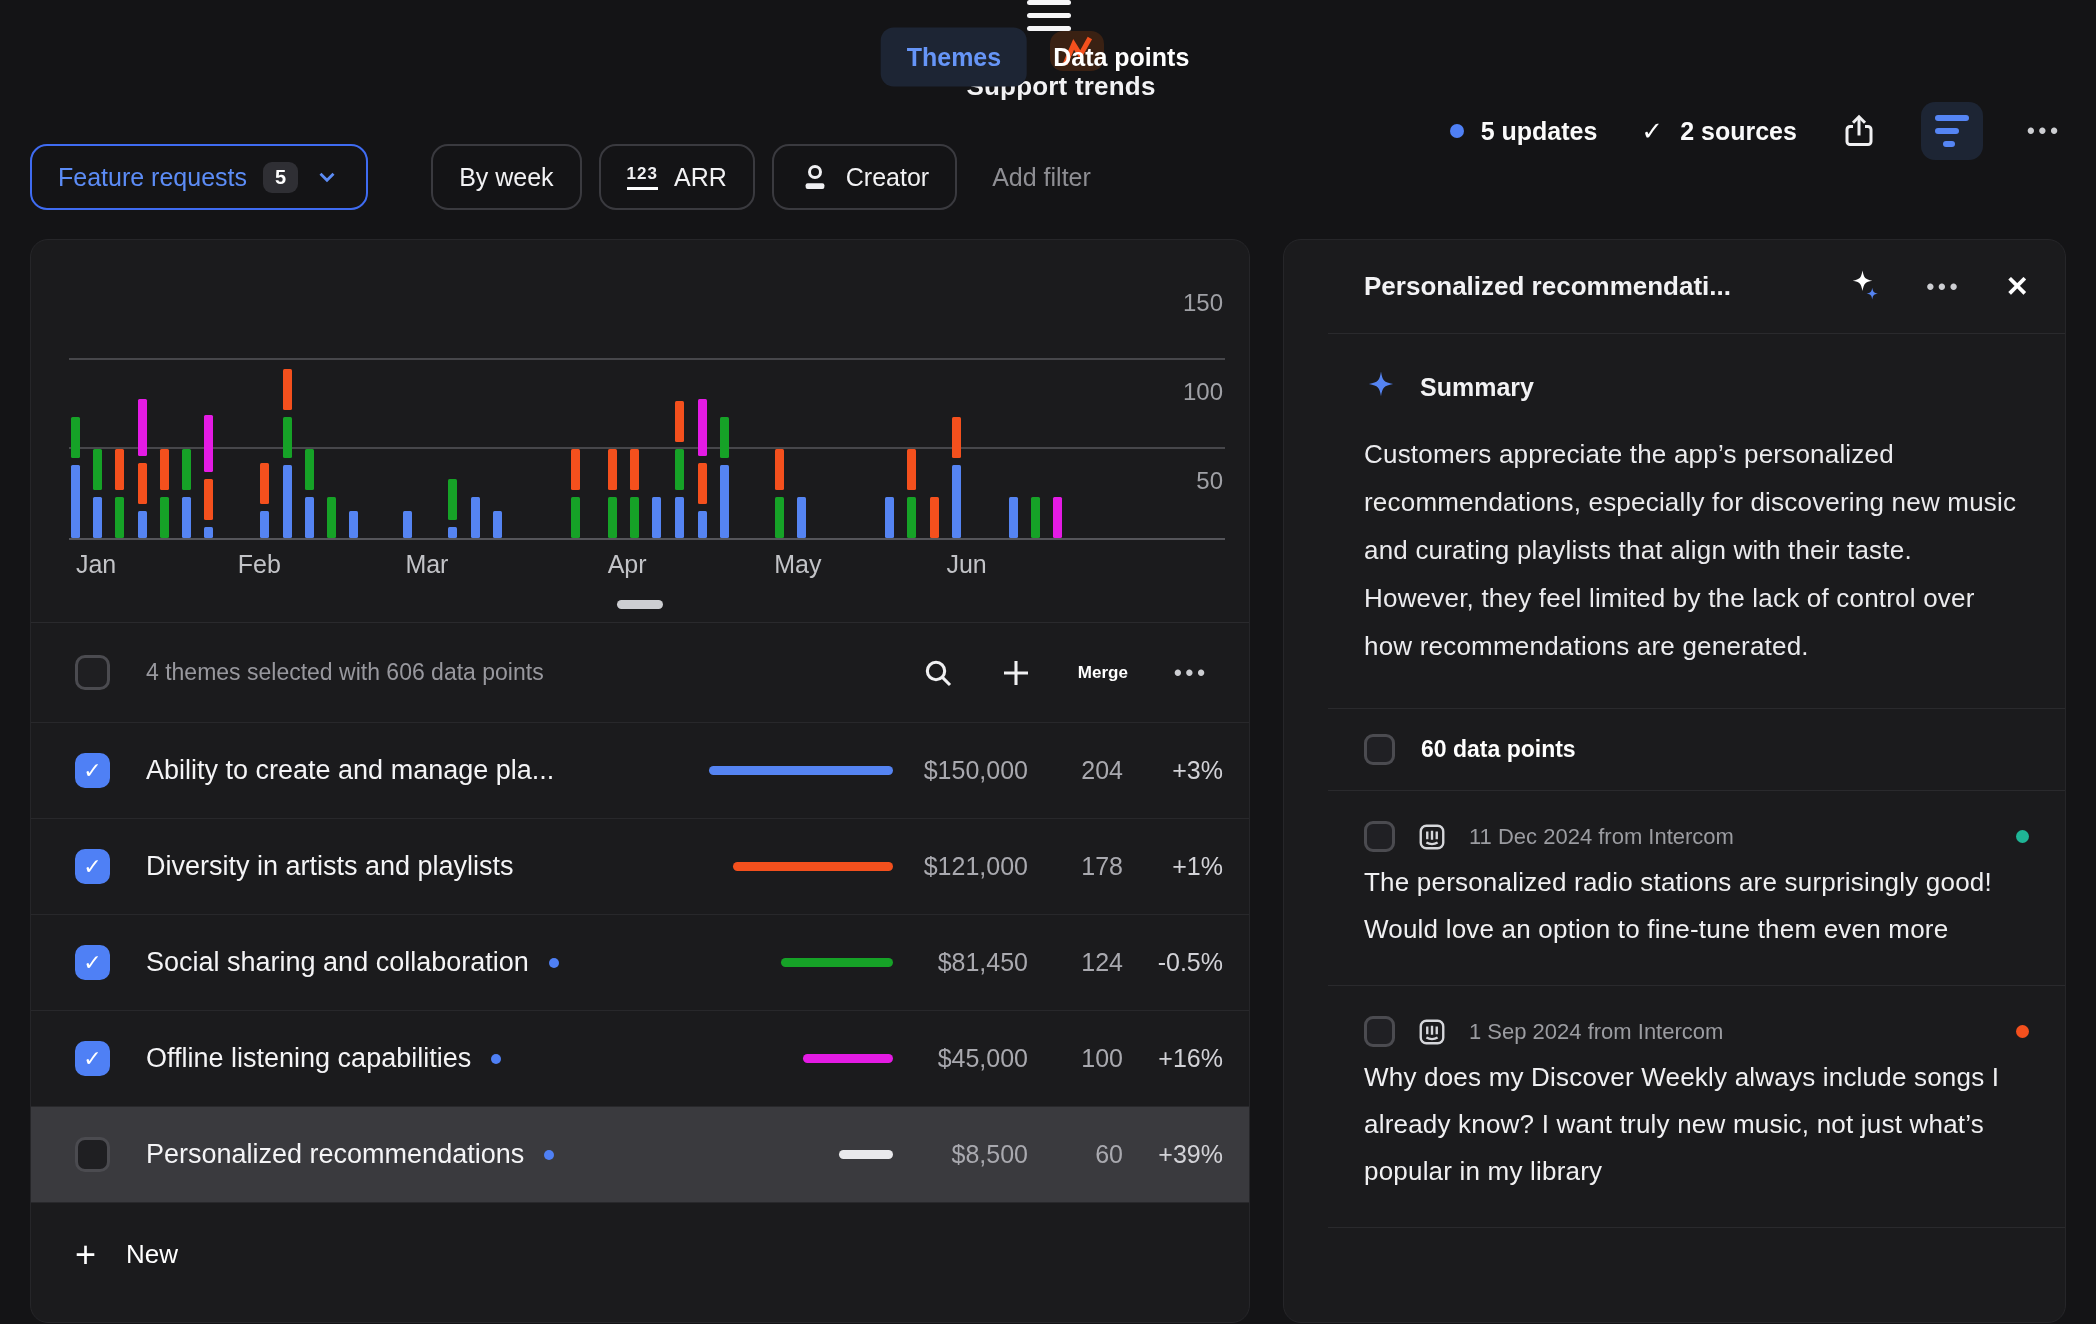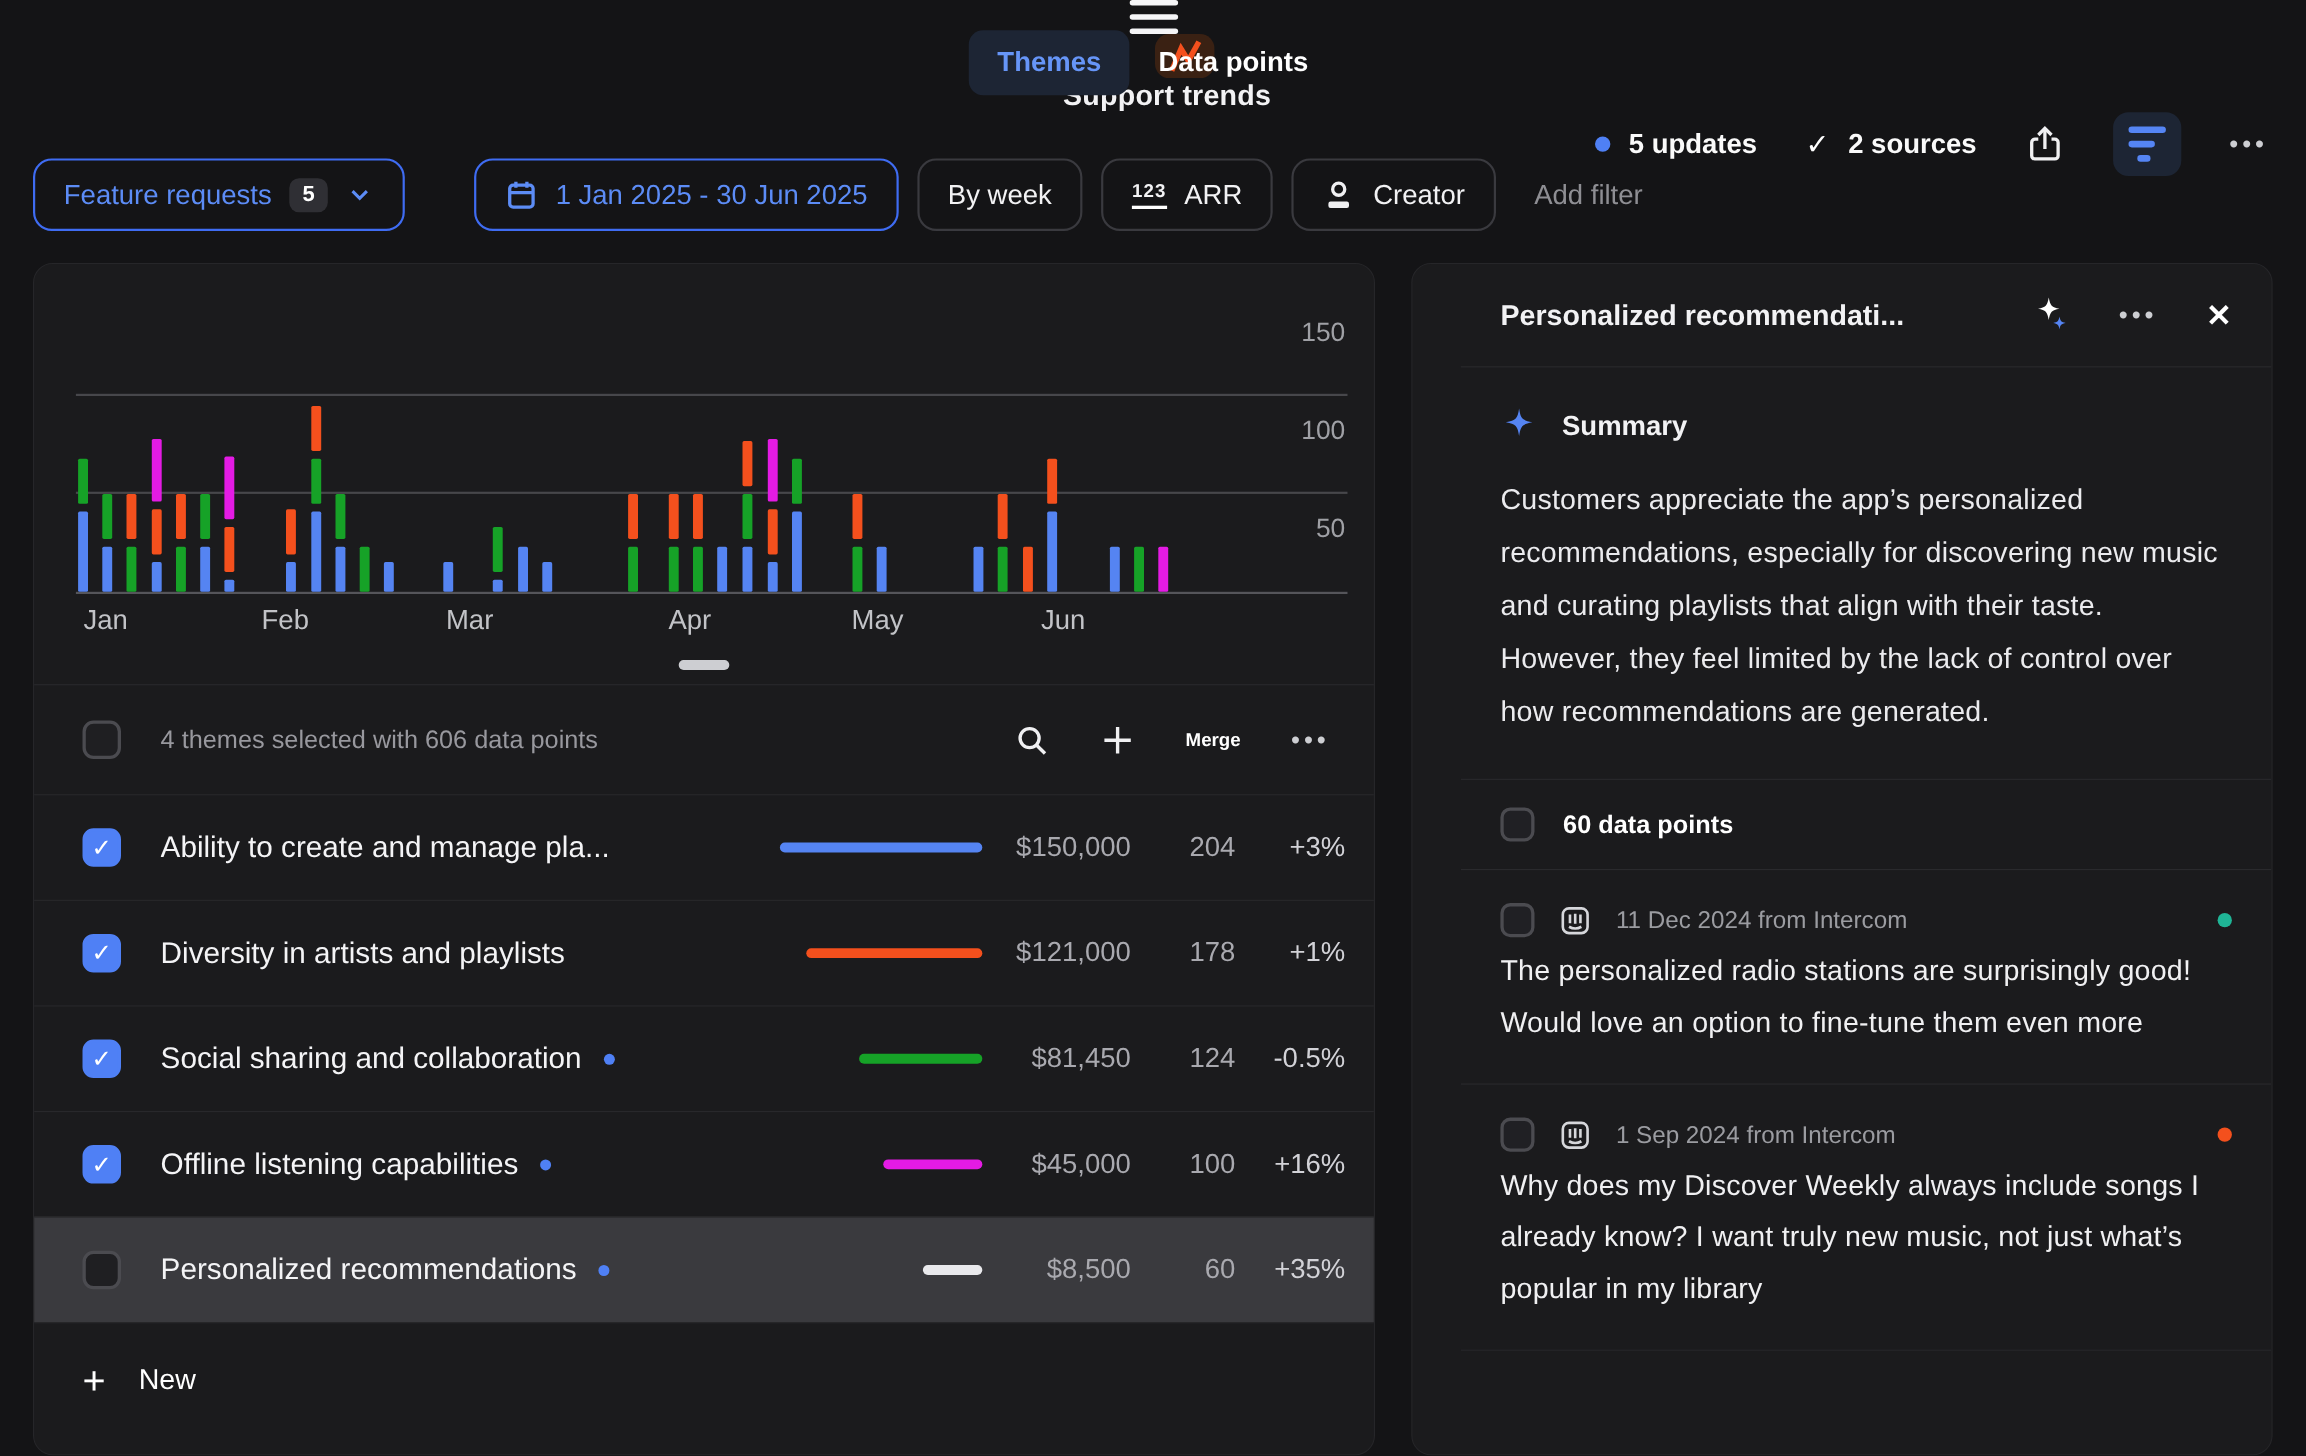--- a/index.html
+++ b/index.html
@@ -149,27 +149,20 @@
   </header>
 
   <div class="filterbar">
     <button class="fbtn blue" style="margin-right:46px;">
       <span>Feature requests</span>
       <span class="badge">5</span>
       <svg width="26" height="26" viewBox="0 0 24 24" fill="none" stroke="#5c8cf6" stroke-width="2.6">
         <path d="M6 9 l6 6 6 -6"></path>
       </svg>
     </button>
-    <button class="fbtn blue">
-      <svg width="30" height="30" viewBox="0 0 24 24" fill="none" stroke="#5c8cf6" stroke-width="2.4">
-        <rect x="3.5" y="5" width="17" height="16" rx="2.5"></rect>
-        <path d="M8 2.5 V7 M16 2.5 V7 M3.5 10.5 H20.5"></path>
-      </svg>
-      <span>1 Jan 2025 - 30 Jun 2025</span>
-    </button>
     <button class="fbtn">
       <span>By week</span>
     </button>
     <button class="fbtn">
       <span class="num123">123</span>
       <span>ARR</span>
     </button>
     <button class="fbtn">
       <svg width="30" height="30" viewBox="0 0 24 24">
         <circle cx="12" cy="8" r="4.4" fill="none" stroke="#f0f0f2" stroke-width="2.4"></circle>
@@ -404,21 +397,21 @@
     <div class="cb"></div>
     <div class="tname-wrap">
       <span class="tname">Personalized recommendations</span>
       <span class="namedot"></span>
     </div>
     <div class="tline-cell">
       <div class="tline" style="width: 54px; background: rgb(233, 233, 236);"></div>
     </div>
     <div class="tval">$8,500</div>
     <div class="tcount">60</div>
-    <div class="tdelta">+35%</div>
+    <div class="tdelta">+39%</div>
   </div>
 </div>
 
       <div class="new-row">
         <span class="plus-glyph">+</span>
         <span class="new-label">New</span>
       </div>
     </section>
 
     <aside class="card right-panel">

